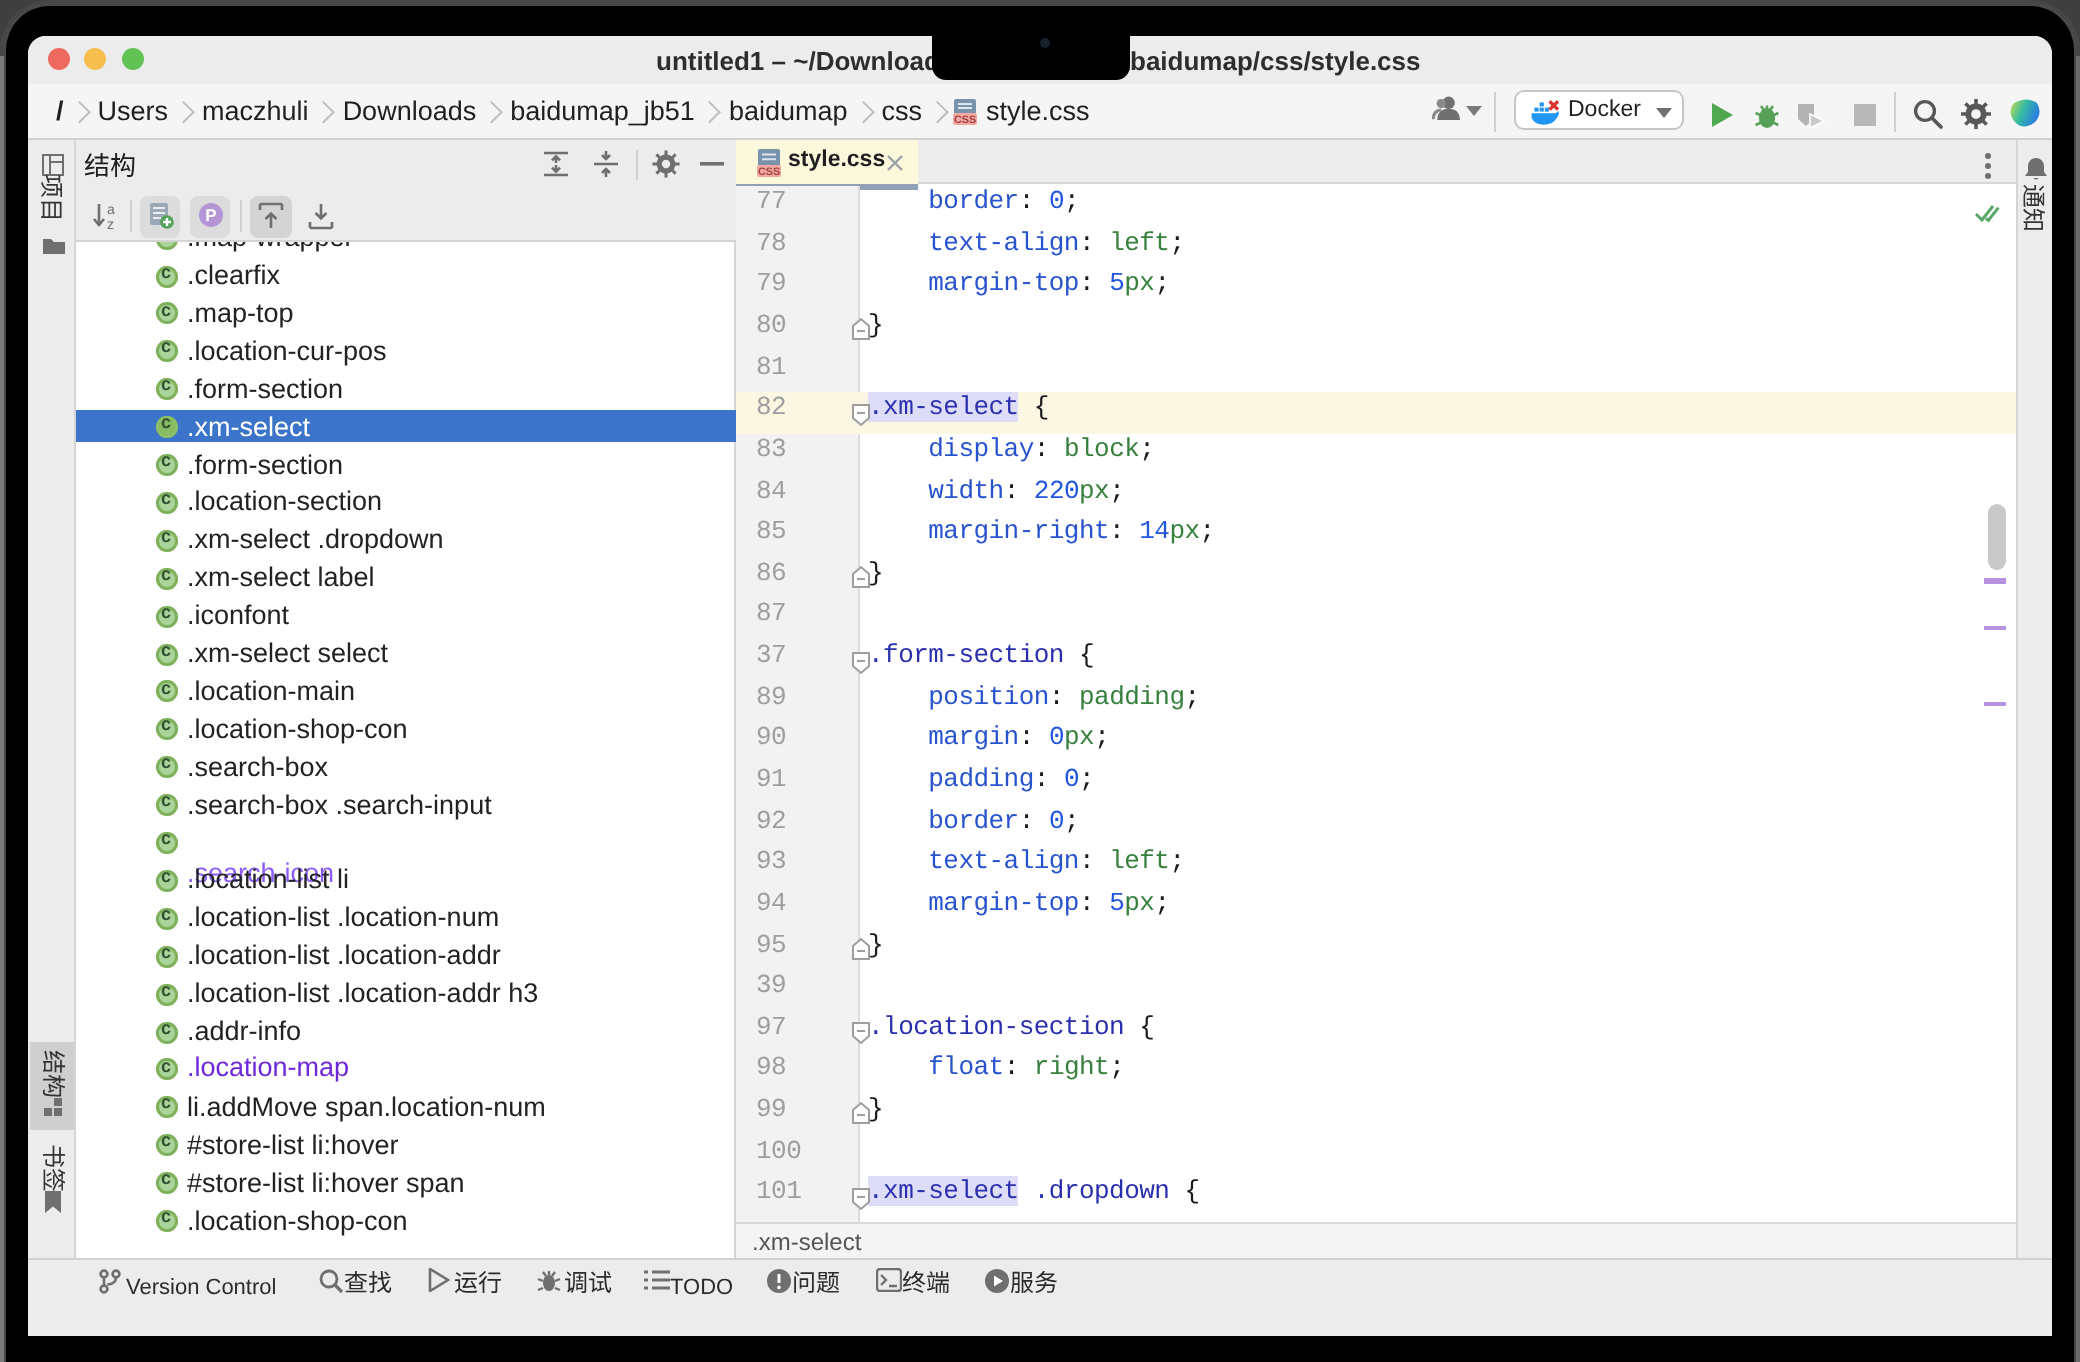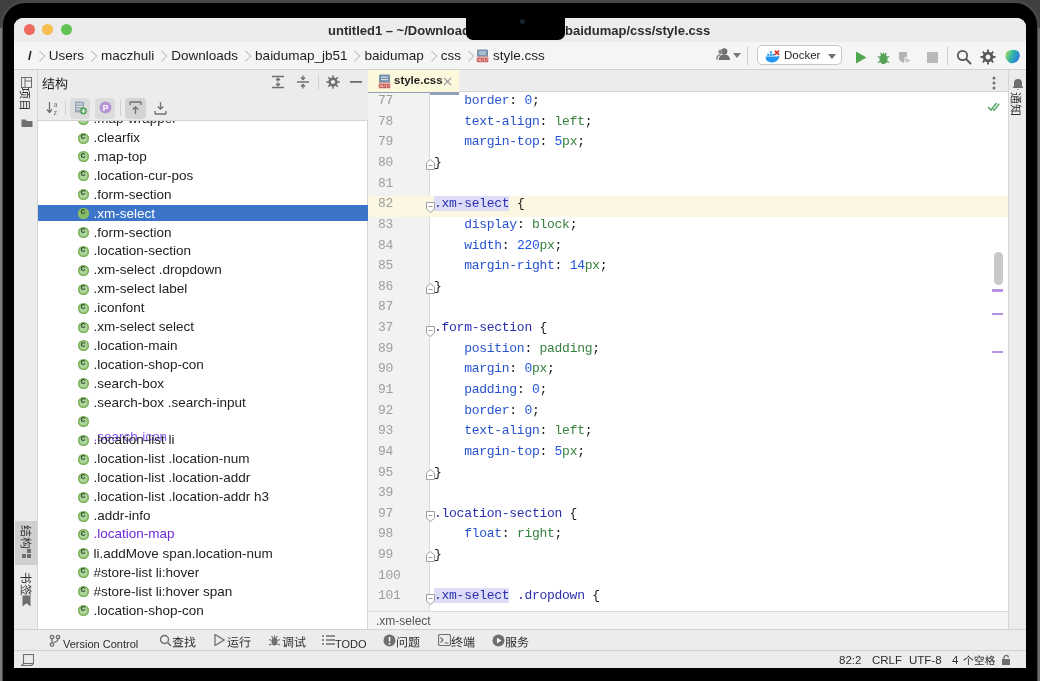--- a/index.html
+++ b/index.html
@@ -608,31 +608,12 @@
         <svg style="position:absolute;left:0px;top:4px" width="13" height="13" viewBox="0 0 13 13">
           <circle cx="6.5" cy="6.5" r="6" fill="#6F6F6F"></circle>
           <path d="M5 3.8 L9.5 6.5 L5 9.2 z" fill="#fff"></path>
         </svg>
       </div>
       <div style="position:absolute;left:491px;top:3.5px"><svg style="width:24px;height:12px;vertical-align:0px;" viewBox="0 0 2000 1000" fill="#2B2B2B">
           <use href="#g670d" x="0"></use>
           <use href="#g52a1" x="1000"></use>
         </svg></div>
     </div>
-    <div style="position:absolute;left:0;top:632px;width:1012px;height:18px;background:#ECECEC;border-top:1px solid #D2D2D2;font-size:11.5px;color:#2E2E2E">
-      <svg style="position:absolute;left:7px;top:3px" width="13" height="12" viewBox="0 0 13 12">
-        <rect x="2.5" y="0.5" width="10" height="9" fill="#ECECEC" stroke="#6F6F6F" stroke-width="1.1"></rect>
-        <path d="M2.5 9.5 l-2 2 h10 l2 -2" fill="none" stroke="#6F6F6F" stroke-width="1.1"></path>
-      </svg>
-      <span style="position:absolute;left:825px;top:2.5px">82:2</span>
-      <span style="position:absolute;left:858px;top:2.5px">CRLF</span>
-      <span style="position:absolute;left:895px;top:2.5px">UTF-8</span>
-      <span style="position:absolute;left:938px;top:2.5px">4 </span>
-      <div style="position:absolute;left:948.5px;top:3.5px"><svg style="width:32.400000000000006px;height:10.8px;vertical-align:0px;" viewBox="0 0 3000 1000" fill="#2E2E2E">
-          <use href="#g4e2a" x="0"></use>
-          <use href="#g7a7a" x="1000"></use>
-          <use href="#g683c" x="2000"></use>
-        </svg></div>
-      <svg style="position:absolute;left:987px;top:3px" width="11" height="12" viewBox="0 0 11 12">
-        <rect x="1" y="5" width="8" height="6" fill="#6F6F6F"></rect>
-        <path d="M3 5 v-1.5 a2.2 2.2 0 0 1 4.4 0" fill="none" stroke="#6F6F6F" stroke-width="1.3"></path>
-      </svg>
-    </div>
   </div>
 </body></html>

